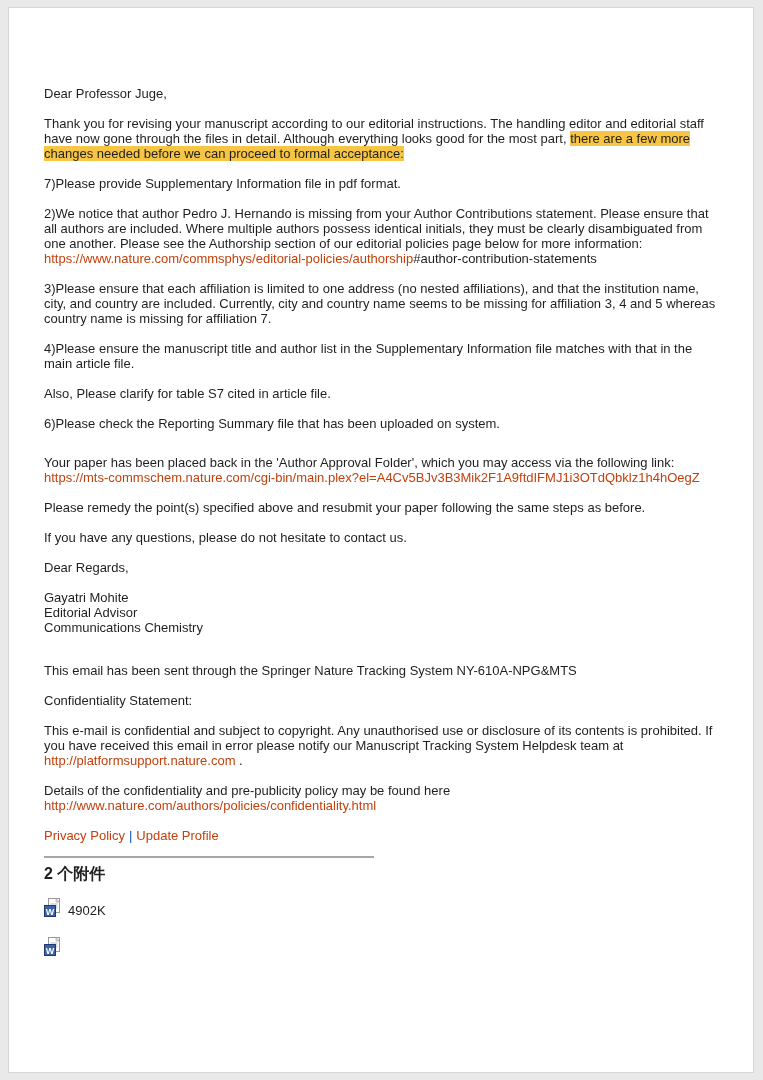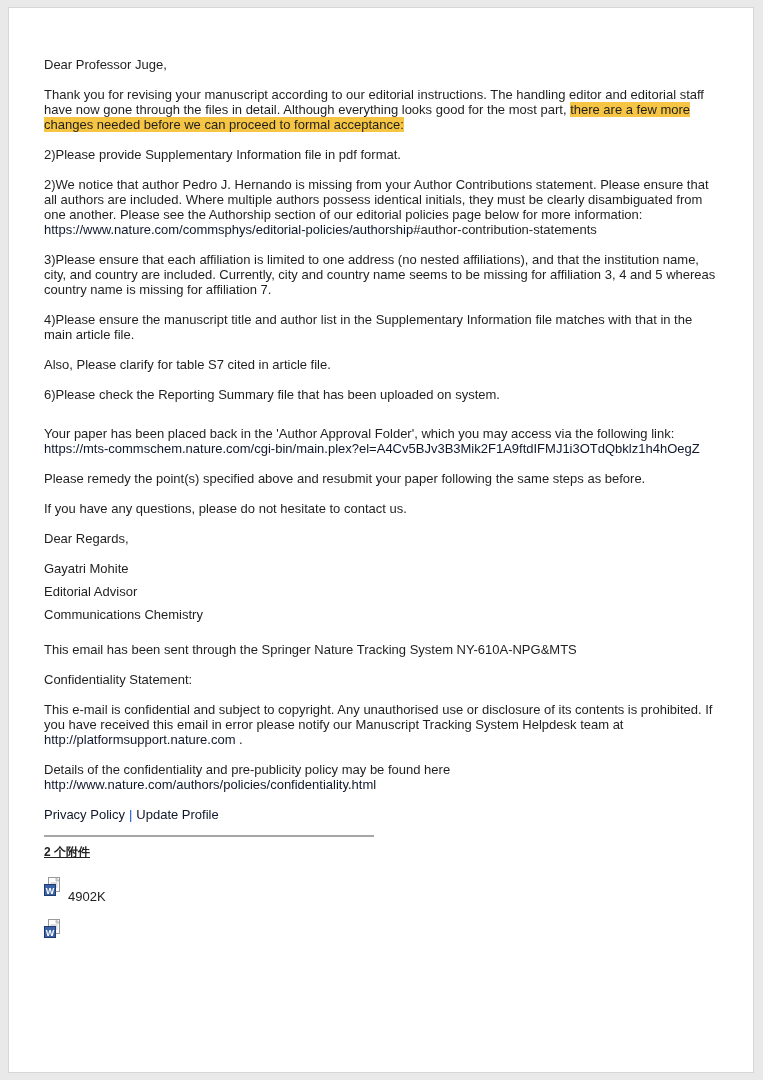--- a/index.html
+++ b/index.html
@@ -9,64 +9,64 @@
     font-family:"Liberation Sans","DejaVu Sans",sans-serif;
     color:#1f1f1f;
   }
   .panel {
     position:absolute; left:8px; top:7px;
     width:746px; height:1066px;
     background:#ffffff;
     border:1px solid #d6d6d6;
   }
   .content {
-    padding:49px 20px 0 35px;
+    padding:78px 20px 0 35px;
     width:730px;
     font-size:13px;
     line-height:15px;
   }
   .para { margin-top:15px; }
   .para.first { margin-top:0; }
   .para.gap-extra { margin-top:24px; }
-  .para.gap-large { margin-top:20px; }
+  .para.gap-large { margin-top:28px; }
   .line { display:block; }
   .hl { background:#f6c544; }
   a.lnk, .lnk {
-    color:#0f172a; text-decoration:none; cursor:pointer;
+    color:#c2410c; text-decoration:none; cursor:pointer;
   }
   .italic { }
-  .sig-line { display:block;margin-top:8px; }
+  .sig-line { display:block; }
   .footer-links { margin-top:15px; color:#1155cc; }
   .footer-sep { color:#1155cc; padding:0 4px; }
   .divider {
     margin-top:13px;
     width:330px; height:2px; background:#a6a6a6;
   }
-  .attach-label { margin-top:8px; font-weight:bold; font-size:12px; color:#222;text-decoration:underline; }
+  .attach-label { margin-top:8px; font-weight:bold; font-size:16px; color:#222; }
   .attach-row { display:flex; align-items:flex-start; }
   .attach-row.r1 { margin-top:16px; }
   .attach-row.r2 { margin-top:14px; }
   .attach-icon { width:24px; flex:0 0 24px; padding-top:1px; }
   .attach-name { font-weight:bold; font-size:13px; color:#111; cursor:pointer; }
   .attach-size { font-size:13px; color:#222; }
-  .r1 .attach-size { margin-top:13px; }
+  .r1 .attach-size { margin-top:6px; }
   .r2 .attach-size { margin-top:1px; }
 </style>
 </head>
 <body>
 
 <div class="panel">
   <div class="content">
 
     <div class="para first">Dear Professor Juge,</div>
 
     <div class="para"><span>Thank you for revising your manuscript according to our editorial instructions. The handling editor and editorial staff have now gone through the files in detail. Although everything looks good for the most part, </span><span class="hl">there are a few more changes needed before we can proceed to formal acceptance:</span></div>
 
 
-    <div class="para">2)Please provide Supplementary Information file in pdf format.</div>
+    <div class="para">7)Please provide Supplementary Information file in pdf format.</div>
 
     <div class="para"><span>2)We notice that author Pedro J. Hernando is missing from your Author Contributions statement. Please ensure that all authors are included. Where multiple authors possess identical initials, they must be clearly disambiguated from one another. Please see the Authorship section of our editorial policies page below for more information:</span><br><a class="lnk">https://www.nature.com/commsphys/editorial-policies/authorship</a><span>#author-contribution-statements</span></div>
 
     <div class="para">3)Please ensure that each affiliation is limited to one address (no nested affiliations), and that the institution name, city, and country are included. Currently, city and country name seems to be missing for affiliation 3, 4 and 5 whereas country name is missing for affiliation 7.</div>
 
     <div class="para">4)Please ensure the manuscript title and author list in the Supplementary Information file matches with that in the main article file.</div>
 
     <div class="para">
         <span class="line">Also, Please clarify for table S7 cited in article file.</span>
       </div>

